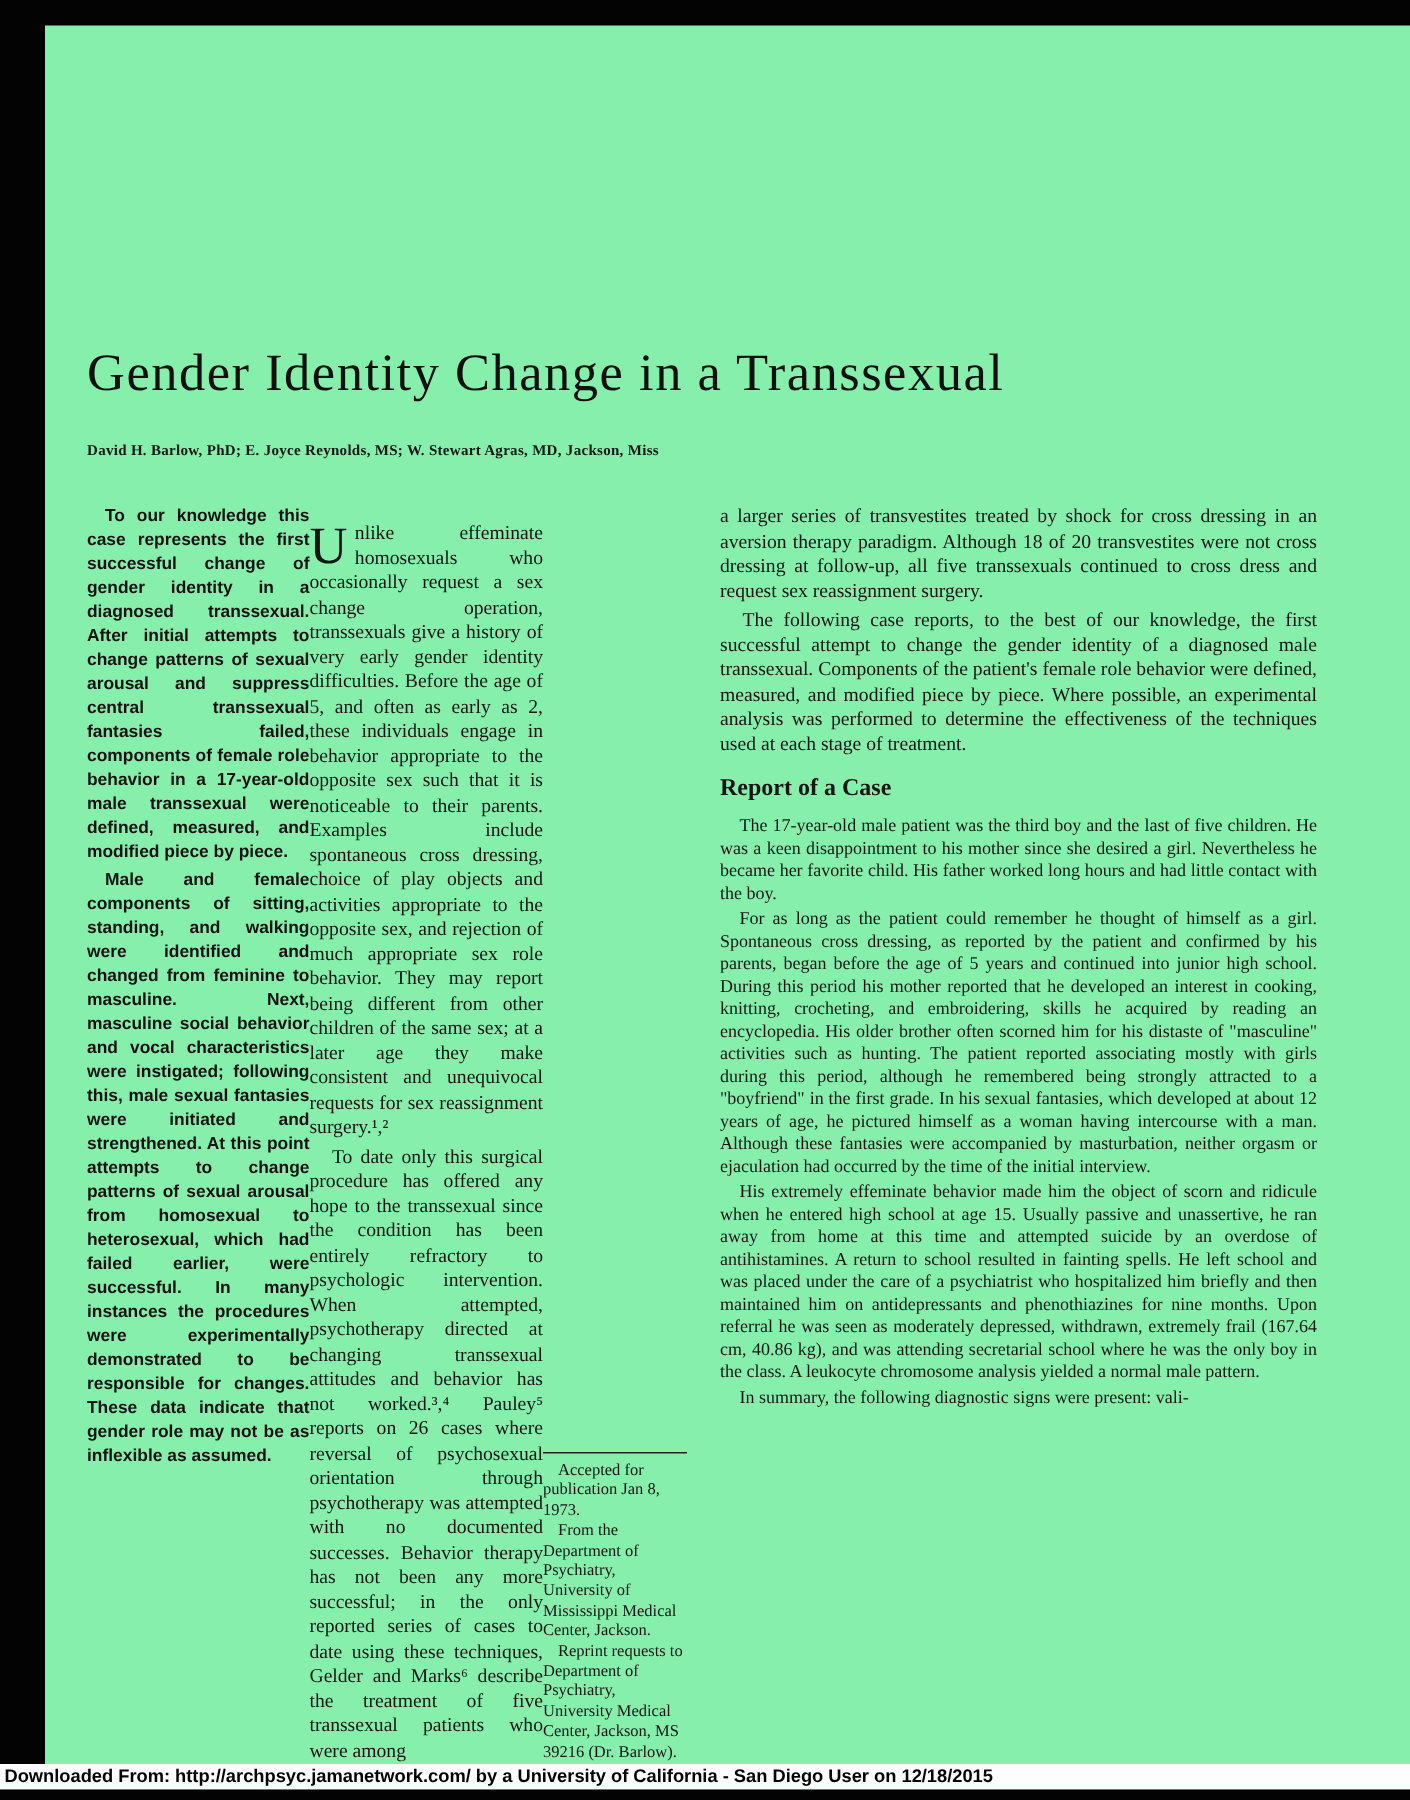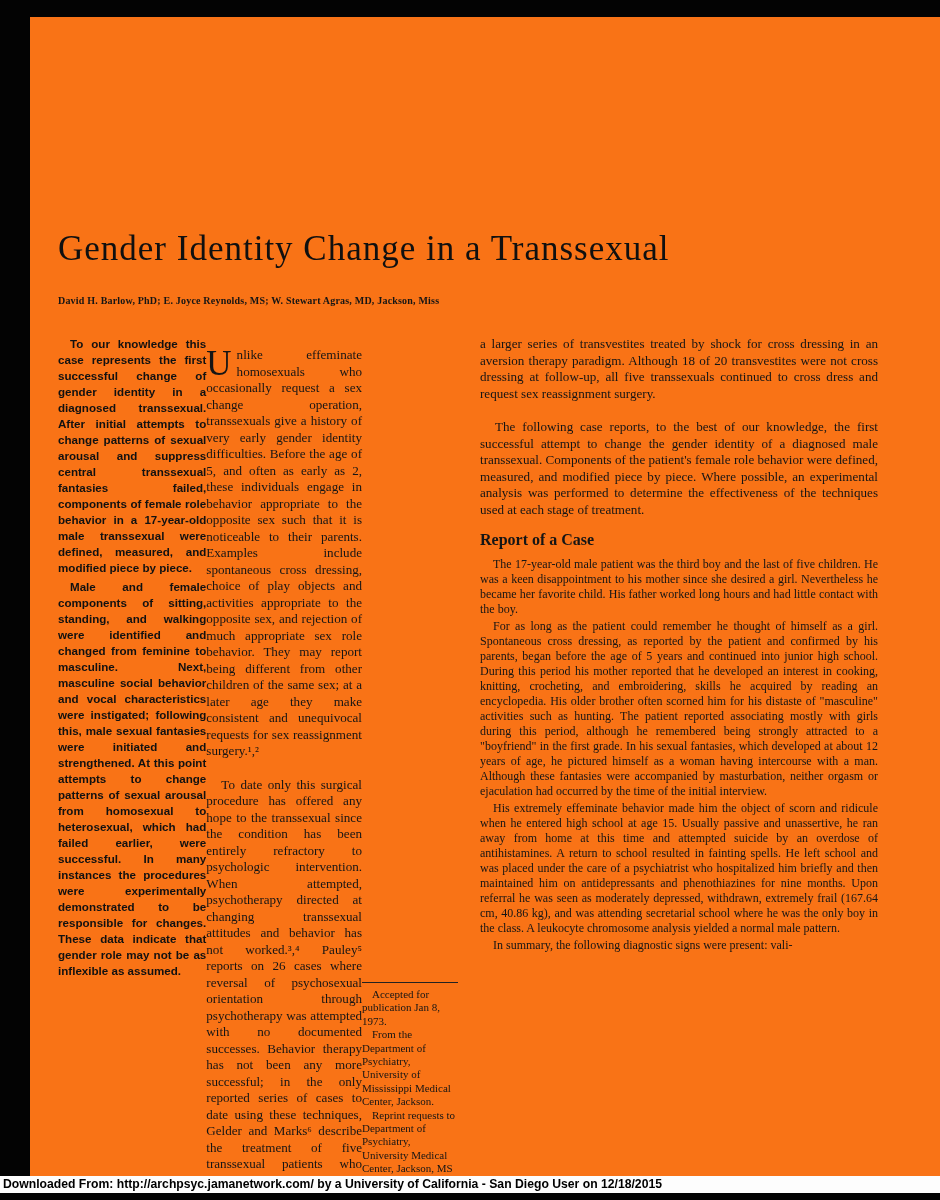--- a/index.html
+++ b/index.html
@@ -1,19 +1,19 @@
 <!DOCTYPE html>
 <html lang="en"><head>
 <meta charset="utf-8">
 <style>
   * { margin:0; padding:0; box-sizing:border-box; }
   html,body { background:#888; }
   .scan {
     position:relative; width:940px; height:1200px; margin:0 auto;
-    background:#f97316; overflow:hidden; color:#151515;
+    background:#86efac; overflow:hidden; color:#151515;
     font-family:"Liberation Serif", serif;
   }
   .strip-top { position:absolute; top:0; left:0; width:940px; height:17px; background:#030303; }
   .strip-left { position:absolute; top:0; left:0; width:30px; height:1177px; background:#030303; }
   .strip-bottom { position:absolute; bottom:0; left:0; width:940px; height:7px; background:#030303; }
 
   .page { position:absolute; left:30px; top:17px; width:910px; padding:0 60px 0 28px; }
 
   .title { margin-top:212px; font-size:35px; font-weight:400; letter-spacing:1px; color:#101010; }
   .authors { margin-top:26px; font-size:10px; font-weight:700; letter-spacing:0.2px; }
@@ -24,21 +24,21 @@
 
   .abstract p {
     font-family:"Liberation Sans", sans-serif; font-weight:700;
     font-size:11.6px; line-height:16px; text-align:justify; text-indent:12px;
     margin-bottom:3px; color:#111;
   }
 
   .body-text p { font-size:13.1px; line-height:16.5px; text-align:justify; }
   .intro { margin-top:11px; }
   .dropcap { float:left; font-size:35px; line-height:29px; padding:2px 5px 0 0; font-weight:400; }
-  .p-indent { text-indent:15px; margin-top:17px; }
+  .p-indent { text-indent:15px; margin-top:3px; }
 
   .section-heading { text-align:left; font-weight:700; font-size:16px; margin:13px 0 8px 0;font-family:Liberation Serif, serif; }
   .case p { font-size:12px; line-height:15px; text-align:justify; text-indent:13px; margin-top:2px; }
 
   .footnote { margin-top:auto; padding-top:8px; font-size:11px; line-height:13.4px; }
   .footnote-rule { width:96px; border-top:1px solid #222; margin-bottom:5px; }
   .footnote p { text-indent:10px; text-align:left; }
 
   .footer { display:flex; justify-content:space-between; align-items:flex-start; margin-top:16px; font-size:12.5px; }
   .footer-right { display:flex; align-items:baseline;margin-top:24px; }

